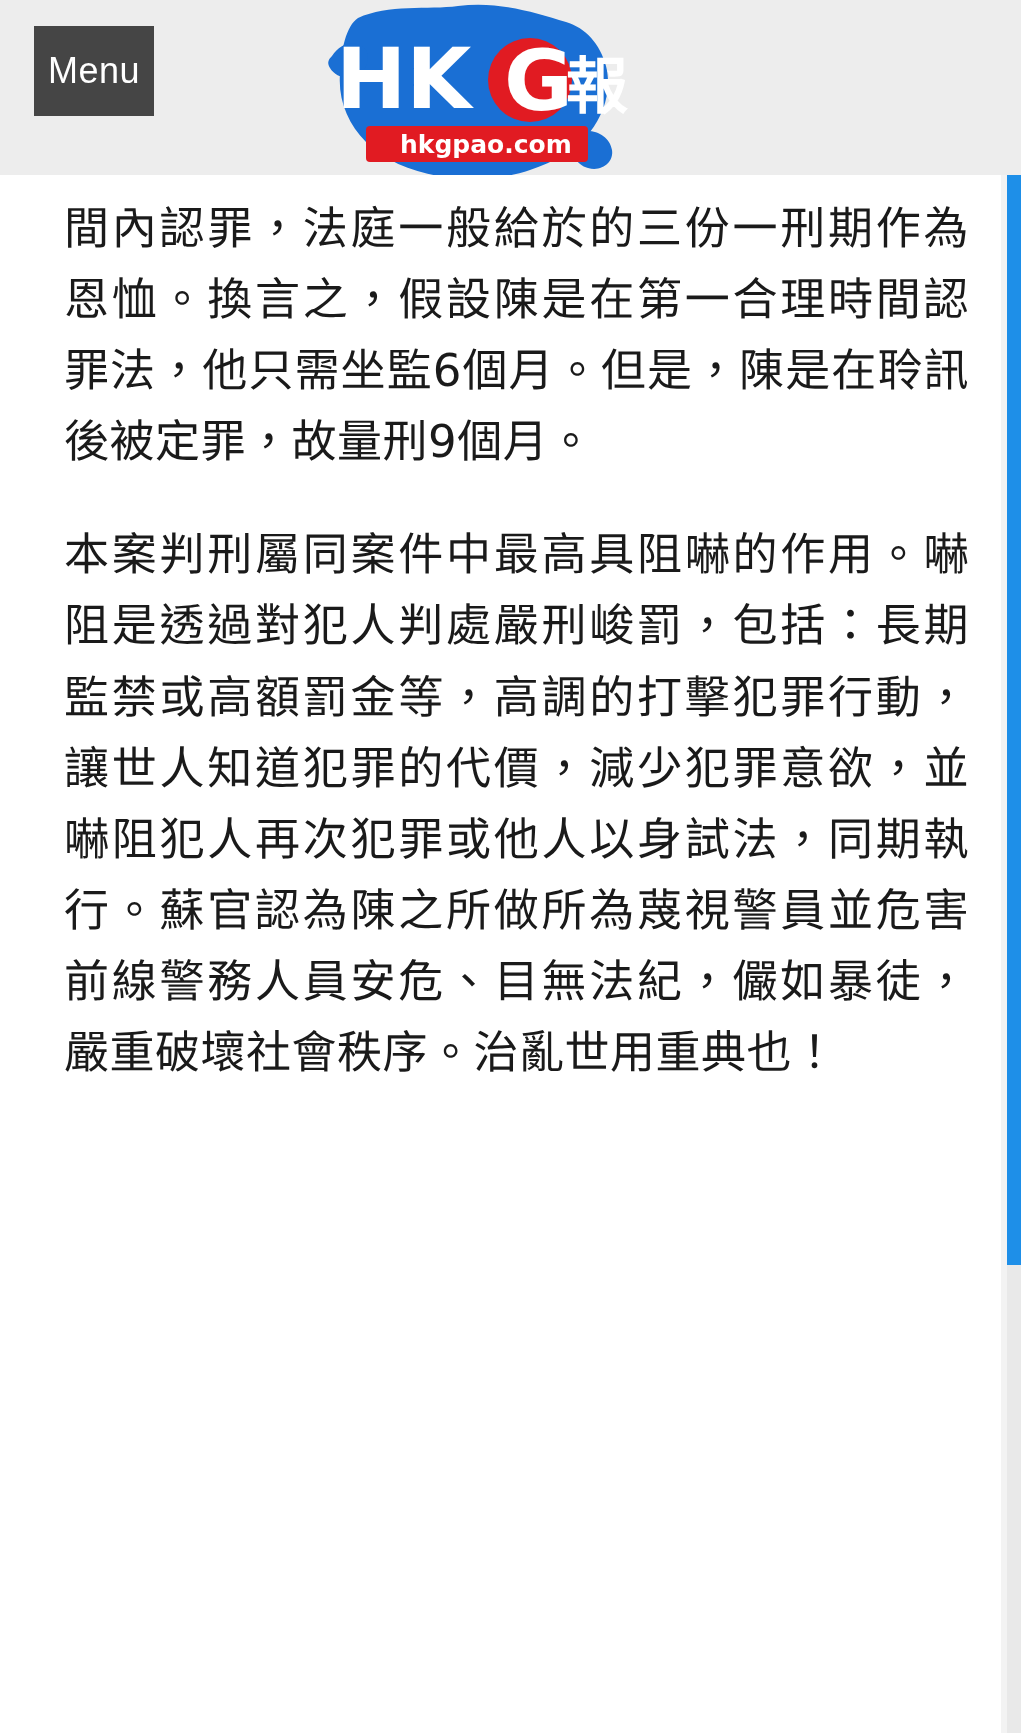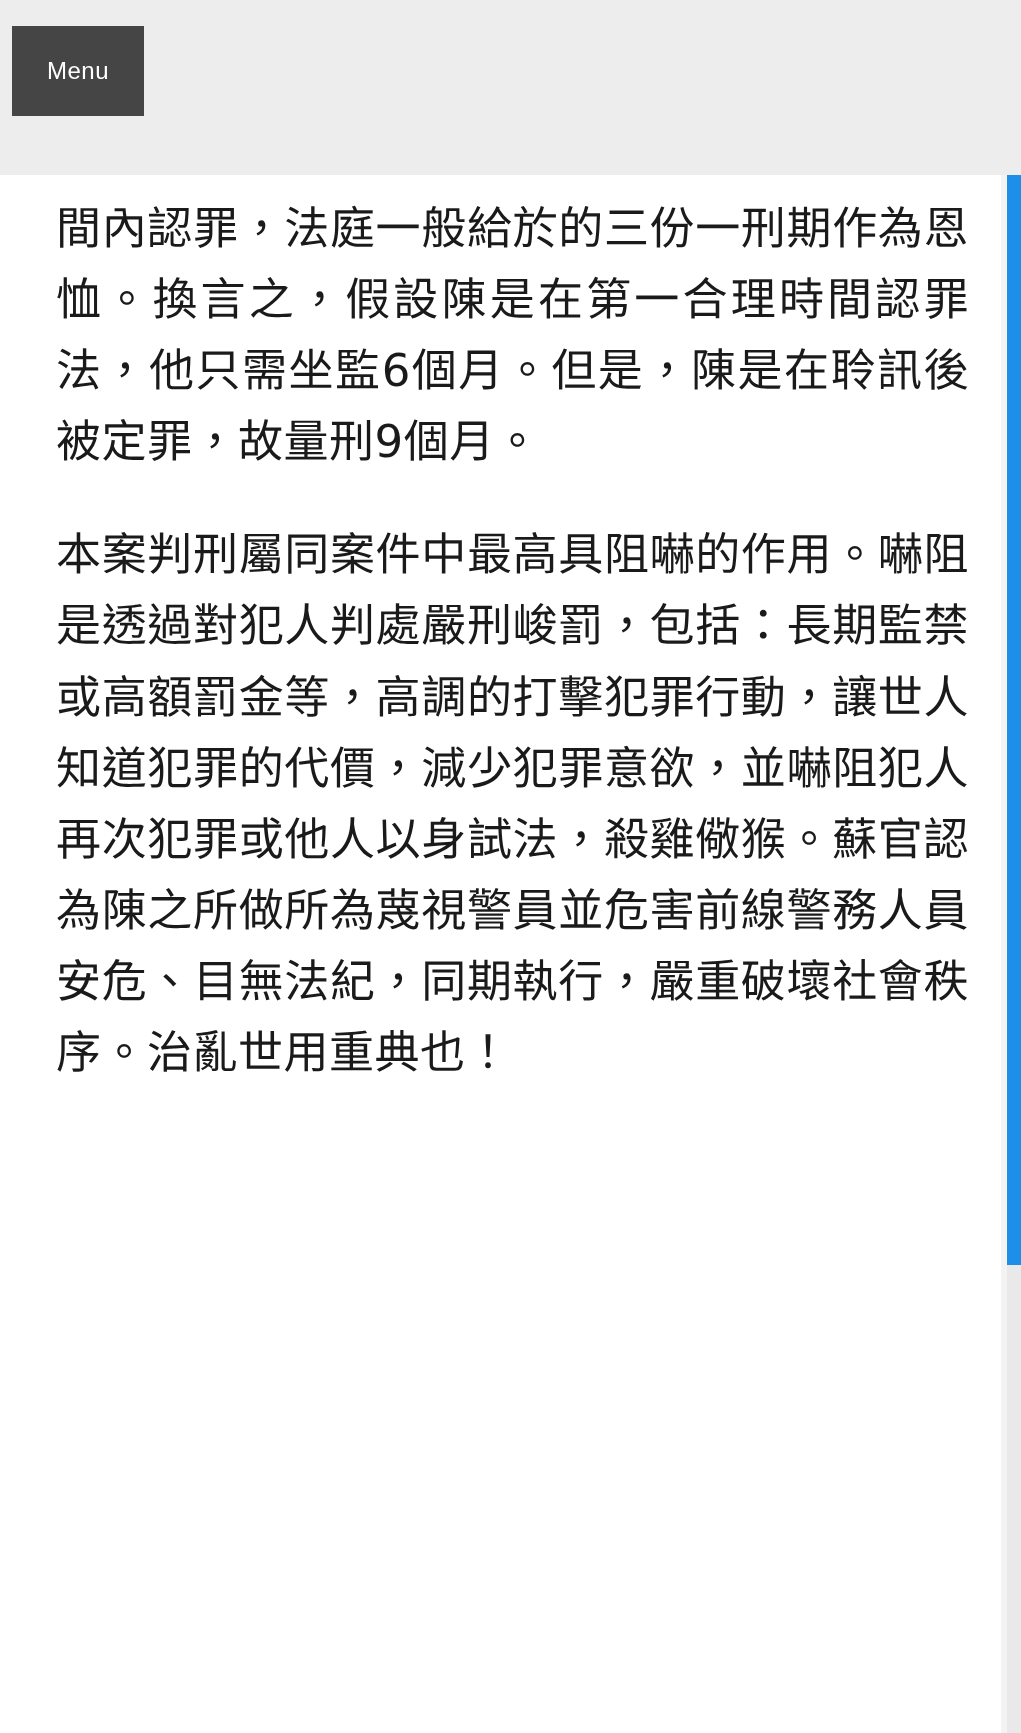--- a/index.html
+++ b/index.html
@@ -21,27 +21,27 @@
     top: 0;
     left: 0;
     width: 1021px;
     height: 175px;
     background: #ededed;
     box-sizing: border-box;
   }
 
   .menu-button {
     position: absolute;
-    left: 12px;
+    left: 34px;
     top: 26px;
-    width: 132px;
+    width: 120px;
     height: 90px;
     background: #454545;
     color: #ffffff;
-    font-size: 24px;
+    font-size: 36px;
     line-height: 90px;
     text-align: center;
     letter-spacing: 0.5px;
     cursor: pointer;
     user-select: none;
   }
 
   
   .logo {
     position: absolute;
@@ -58,21 +58,21 @@
     top: 175px;
     left: 0;
     width: 1021px;
     height: 1558px;
     background: #ffffff;
     box-sizing: border-box;
     padding: 18px 52px 0 52px;
   }
 
   .article p {
-    margin: 0 0 42px 4px;
+    margin: 0 0 42px 12px;
     font-size: 45px;
     line-height: 1.58;
     color: #1a1a1a;
     font-family: "DejaVu Sans", "Liberation Sans", sans-serif;
     text-align: justify;
     letter-spacing: 0.5px;
     word-break: break-all;
   }
 
   
@@ -101,22 +101,44 @@
     background: #f3f3f3;
   }
 </style>
 </head>
 <body>
 
 <div class="header">
 
   <div class="menu-button">Menu</div>
 
+  <div class="logo">
+    <svg width="310" height="178" viewBox="0 0 310 178" xmlns="http://www.w3.org/2000/svg">
+
+      <path d="M40 14 C70 0 110 6 140 2 C180 -3 215 8 248 18
+               C268 24 282 40 288 62 C294 86 286 110 272 128
+               C258 146 236 158 212 166 C186 175 152 178 120 172
+               C92 167 66 156 48 138 C30 120 20 96 22 70
+               C23 46 28 22 40 14 Z" fill="#1a6fd4"></path>
+      <path d="M14 52 C22 40 34 36 44 42 C52 47 52 60 44 68
+               C34 78 18 74 12 64 C9 59 10 56 14 52 Z" fill="#1a6fd4"></path>
+      <path d="M262 128 C276 124 292 132 294 146 C296 158 284 168 270 164
+               C258 161 252 148 256 138 C257 133 259 130 262 128 Z" fill="#1a6fd4"></path>
+
+      <text x="18" y="104" font-family="DejaVu Sans, Liberation Sans, sans-serif" font-size="84" font-weight="bold" fill="#ffffff">HK</text>
+      <circle cx="212" cy="76" r="42" fill="#e11b22"></circle>
+      <text x="186" y="106" font-family="DejaVu Sans, Liberation Sans, sans-serif" font-size="84" font-weight="bold" fill="#ffffff">G</text>
+      <text x="248" y="104" font-family="DejaVu Sans, Liberation Sans, sans-serif" font-size="62" font-weight="bold" fill="#ffffff">報</text>
+
+      <rect x="48" y="122" width="222" height="36" rx="4" fill="#e11b22"></rect>
+      <text x="82" y="149" font-family="DejaVu Sans, Liberation Sans, sans-serif" font-size="25" font-weight="bold" fill="#ffffff">hkgpao.com</text>
+    </svg>
+  </div>
 </div>
 
 <div class="article">
   <p>間內認罪，法庭一般給於的三份一刑期作為恩恤。換言之，假設陳是在第一合理時間認罪法，他只需坐監6個月。但是，陳是在聆訊後被定罪，故量刑9個月。</p>
-  <p>本案判刑屬同案件中最高具阻嚇的作用。嚇阻是透過對犯人判處嚴刑峻罰，包括：長期監禁或高額罰金等，高調的打擊犯罪行動，讓世人知道犯罪的代價，減少犯罪意欲，並嚇阻犯人再次犯罪或他人以身試法，殺雞儆猴。蘇官認為陳之所做所為蔑視警員並危害前線警務人員安危、目無法紀，同期執行，嚴重破壞社會秩序。治亂世用重典也！</p>
+  <p>本案判刑屬同案件中最高具阻嚇的作用。嚇阻是透過對犯人判處嚴刑峻罰，包括：長期監禁或高額罰金等，高調的打擊犯罪行動，讓世人知道犯罪的代價，減少犯罪意欲，並嚇阻犯人再次犯罪或他人以身試法，同期執行。蘇官認為陳之所做所為蔑視警員並危害前線警務人員安危、目無法紀，儼如暴徒，嚴重破壞社會秩序。治亂世用重典也！</p>
 </div>
 
 <div class="page-edge"></div>
 <div class="right-rail-gray"></div>
 <div class="right-rail-blue"></div>
 
 </body></html>

